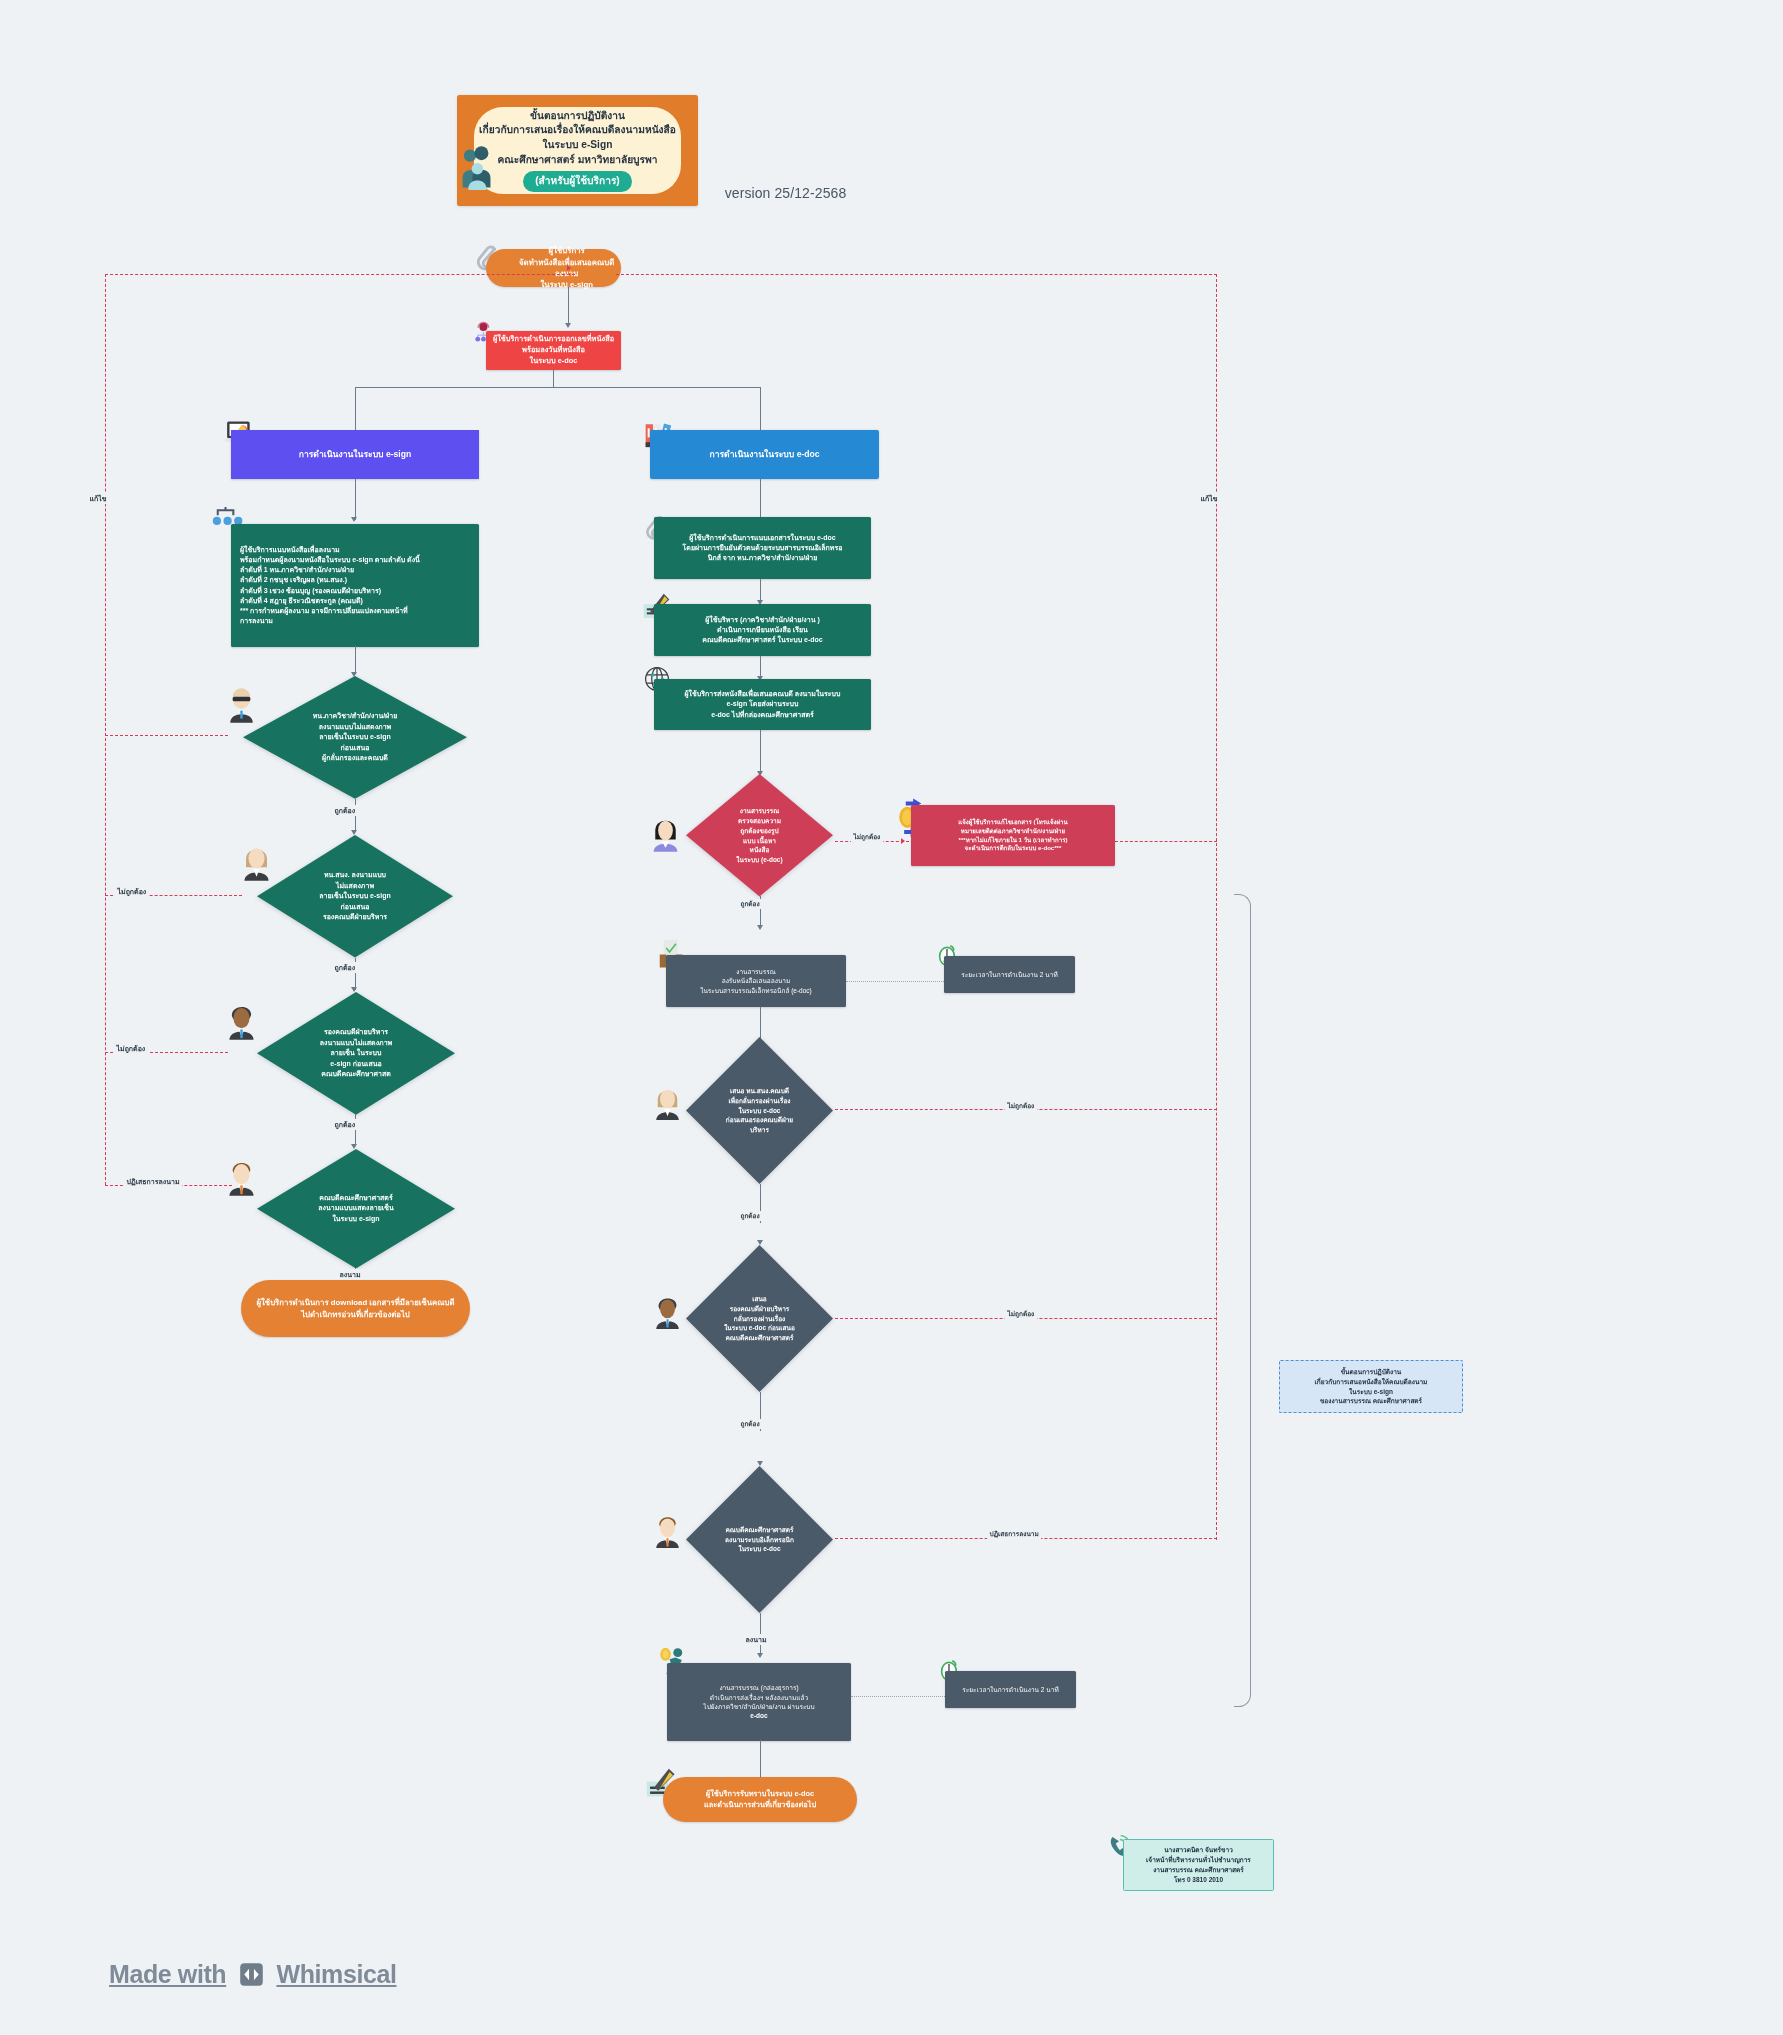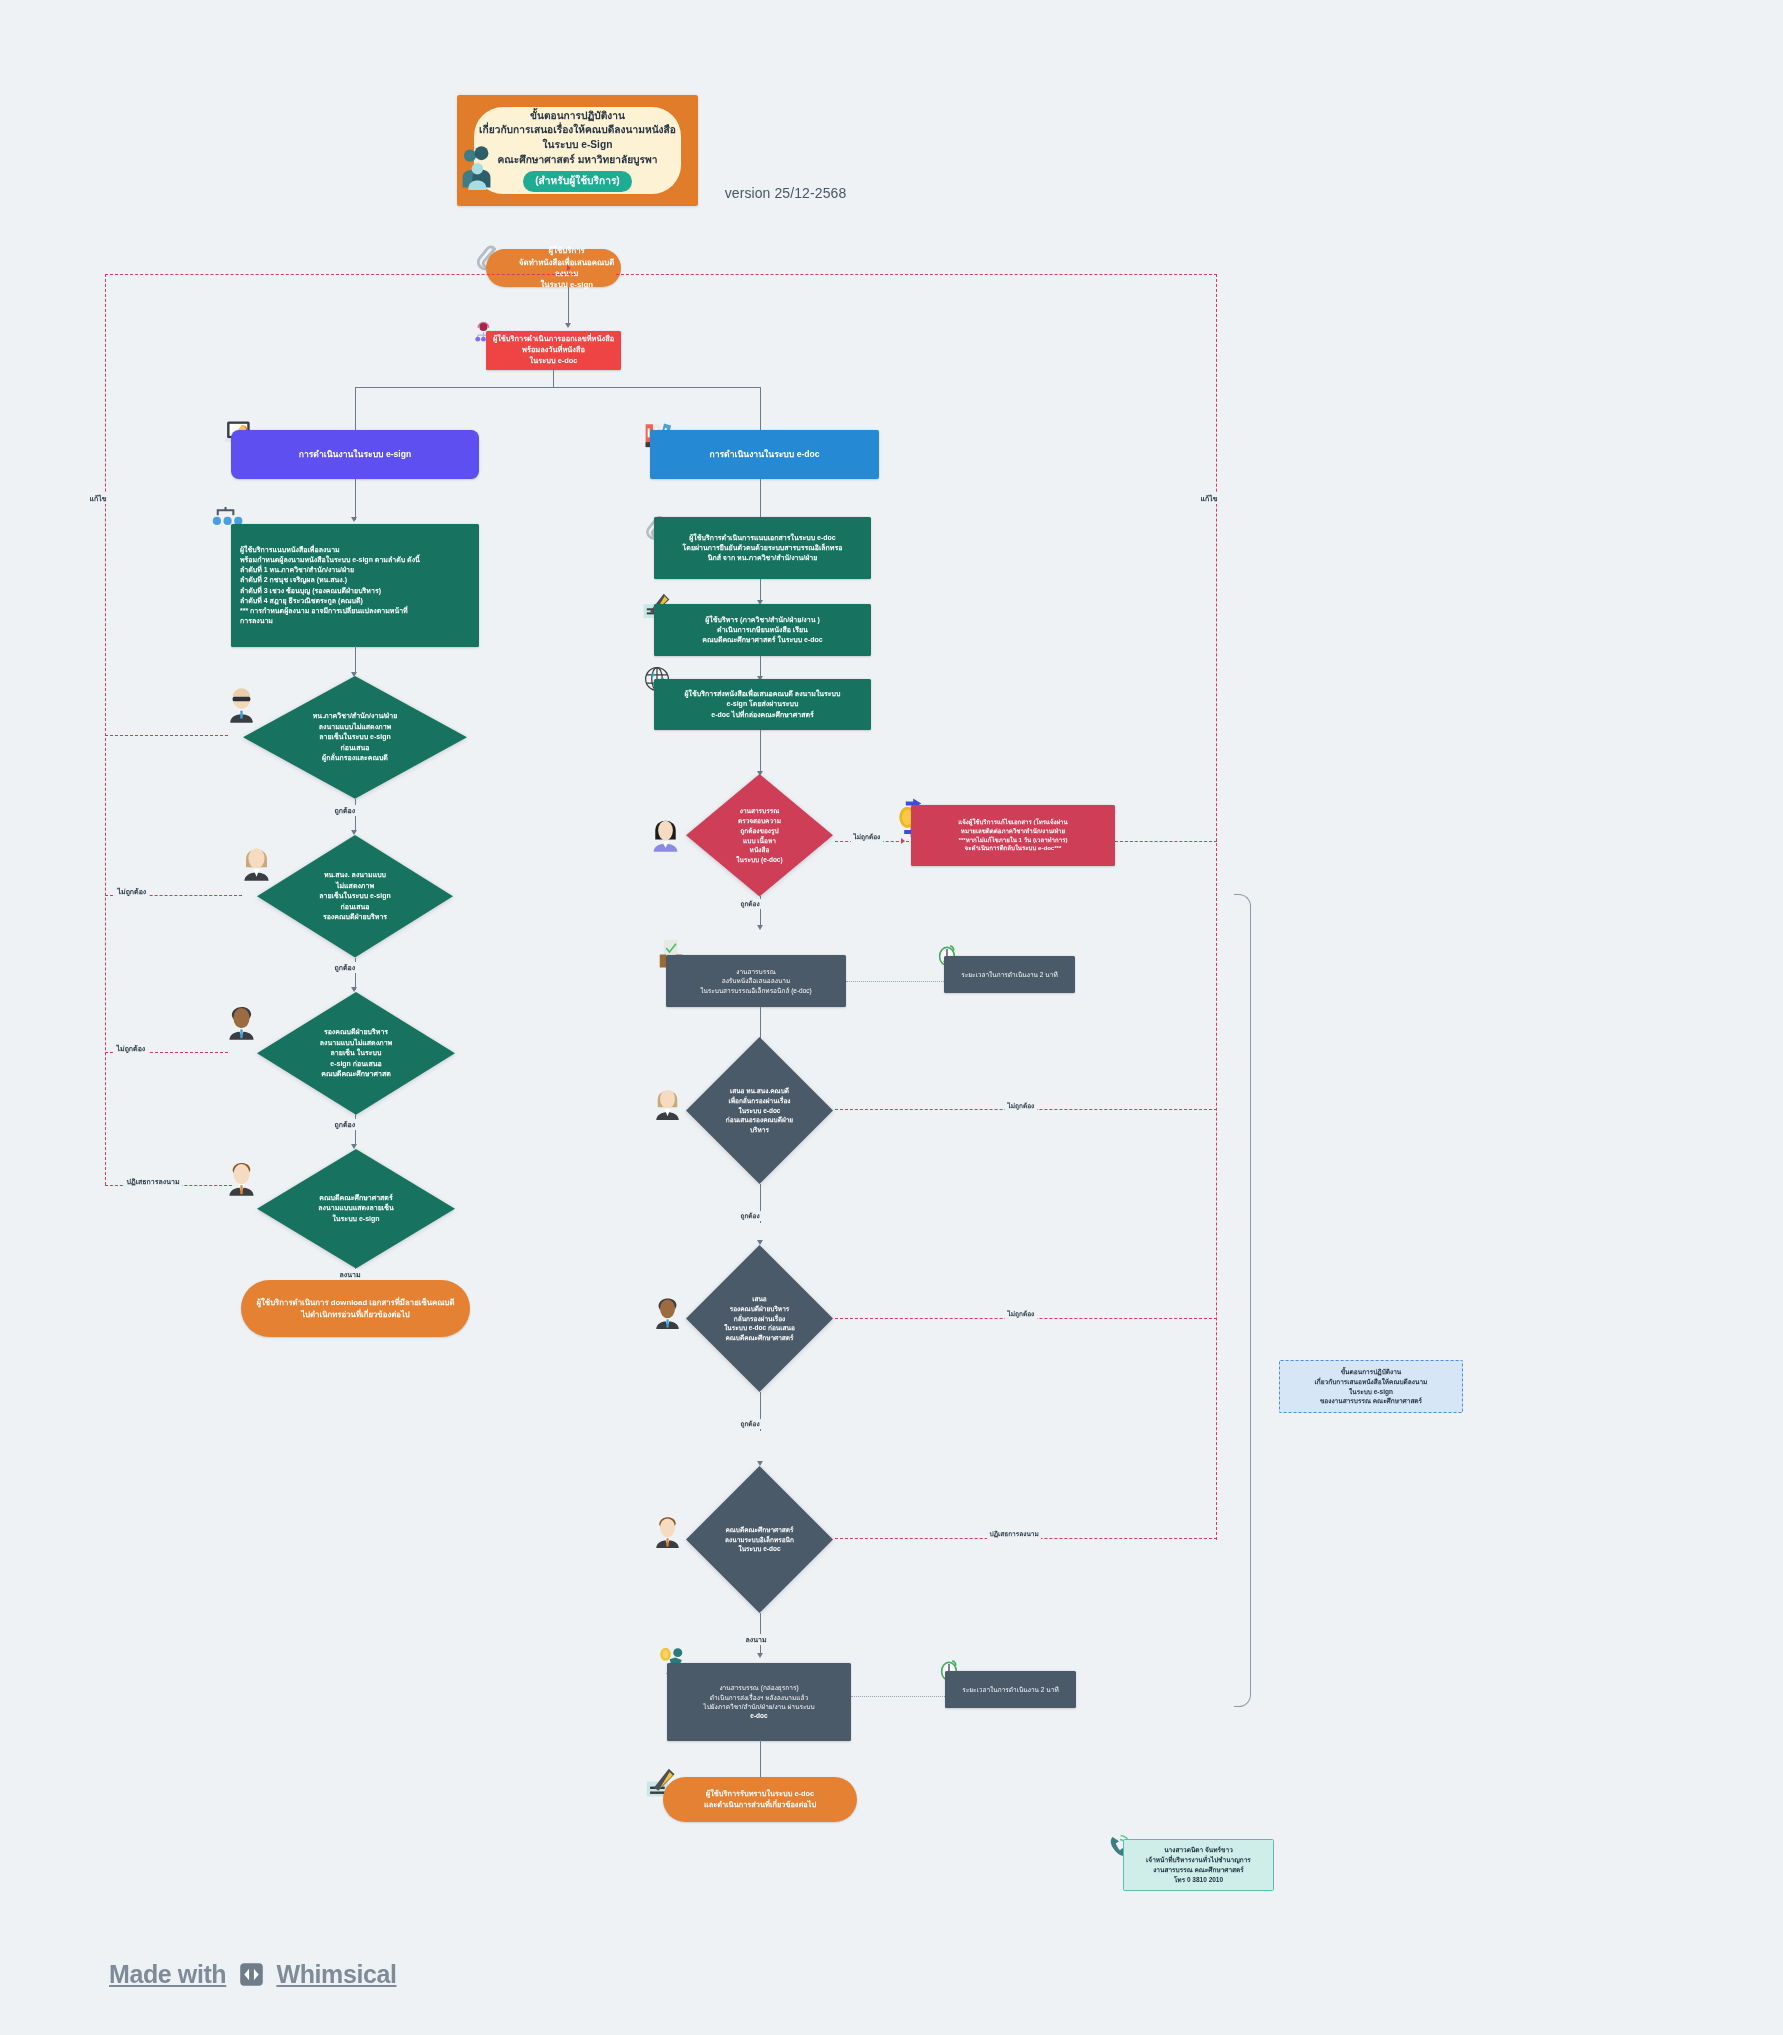--- a/index.html
+++ b/index.html
@@ -48,21 +48,21 @@
   
   .node{
     display:flex;align-items:center;justify-content:center;
     text-align:center;color:#fff;font-weight:bold;
     line-height:1.45;
     box-shadow:0 0.8px 2px rgba(20,30,50,.18);
     padding:4.1px 5.7px;
   }
   .orange{background:#ef4444;}
   .orange-pill{background:#e58133;border-radius:45px;}
-  .purple{background:#5d4ff0;border-radius:8px;}
+  .purple{background:#5d4ff0;border-radius:0;}
   .blue{background:#2689d4;border-radius:2px;}
   .green{background:#17735f;border-radius:1.6px;}
   .slate{background:#4b5a69;border-radius:1.6px;}
   .crimson{background:#cf3e57;border-radius:1.6px;}
   .green-left{justify-content:flex-start;text-align:left;}
 
   
   .diamond-wrap{position:absolute;}
   .diamond-shape{
     position:absolute;inset:0;

